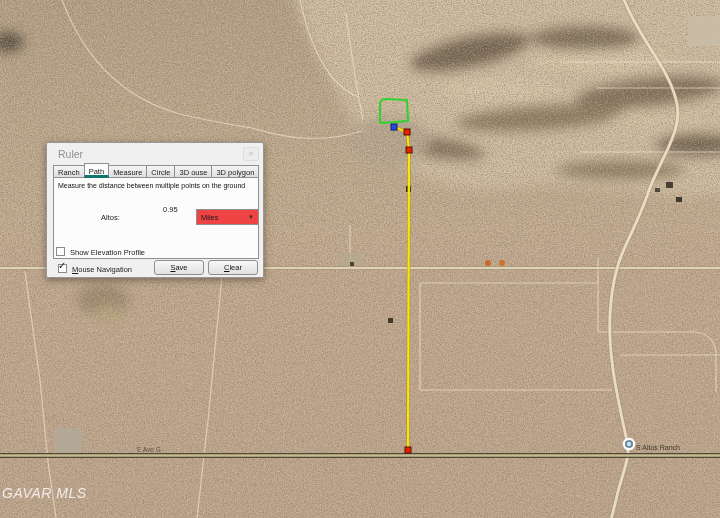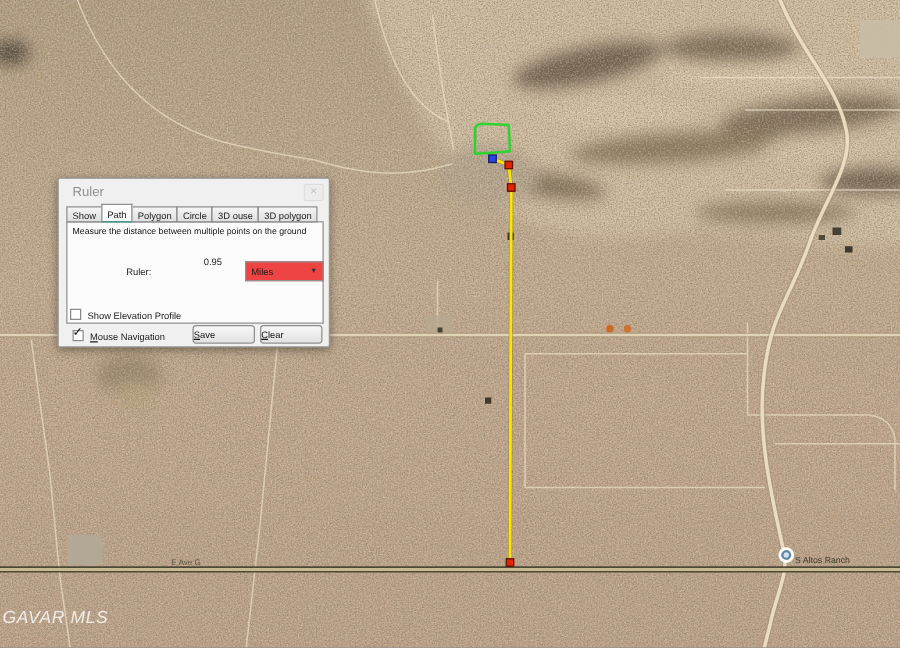--- a/index.html
+++ b/index.html
@@ -25,21 +25,21 @@
     color:#c2c2c2; font-size:7px; line-height:12px; text-align:center;
   }
   .tabstrip { position:absolute; left:6px; top:20px; height:15px; display:flex; align-items:flex-end; z-index:2; }
   .tab {
     box-sizing:border-box; height:13px; line-height:11px; padding:1px 4px 0 4px;
     background:linear-gradient(#f5f5f5,#dfdfdf); border:1px solid #8f8f8f;
     margin-left:-1px; white-space:nowrap; color:#222;
   }
   .tab:first-child { margin-left:0; }
   .tab.active {
-    height:15px; line-height:13px; background:#fcfcfc; border-bottom:1px solid #0f766e;
+    height:15px; line-height:13px; background:#fcfcfc; border-bottom:3px solid #0f766e;
     position:relative; z-index:3;
   }
   .content-box {
     position:absolute; left:6px; top:34px; width:206px; height:82px;
     background:#fcfcfc; border:1px solid #8f8f8f; box-sizing:border-box; z-index:1;
   }
   .dlg-desc { position:absolute; left:11px; top:39px; font-size:7px; color:#111; white-space:nowrap; z-index:4; }
   .dlg-length-label { position:absolute; left:54px; top:70px; z-index:4; }
   .dlg-length-value { position:absolute; left:116px; top:62px; width:30px; text-align:left; z-index:4; }
   .combo {
@@ -53,21 +53,21 @@
     border:1px solid #8a8a8a; box-sizing:border-box; z-index:4;
   }
   .cb-elev { left:9px; top:104px; }
   .lbl-elev { position:absolute; left:23px; top:105px; z-index:4; }
   .cb-mn { left:11px; top:121px; }
   .check-glyph { position:absolute; left:11px; top:117px; font-size:10px; color:#111; z-index:5; }
   .lbl-mn { position:absolute; left:25px; top:122px; z-index:4; }
   .btn {
     position:absolute; top:117px; width:50px; height:15px; box-sizing:border-box;
     background:linear-gradient(#f8f8f8,#e1e1e1); border:1px solid #8e8e8e;
-    border-radius:3px; line-height:13px; z-index:4; color:#111;
+    border-radius:3px; text-align:center; line-height:13px; z-index:4; color:#111;
   }
   .btn-save { left:107px; }
   .btn-clear { left:161px; }
   .u { text-decoration:underline; }
 
   
   .watermark {
     position:absolute; left:2px; top:485px; font-size:14px; letter-spacing:.5px;
     color:rgba(255,255,255,.8); z-index:6;font-style:italic;
   }
@@ -200,33 +200,33 @@
     <text x="636" y="450" font-size="7" fill="#3a382a">S Altos Ranch</text>
   </svg>
 
   <div class="ruler-dialog">
     <div class="dlg-titlebar">
       <span class="dlg-title">Ruler</span>
       <span class="dlg-close">✕</span>
     </div>
 
     <div class="tabstrip">
-      <div class="tab"><span>Show</span></div>
+      <div class="tab"><span>Ranch</span></div>
       <div class="tab active"><span>Path</span></div>
-      <div class="tab"><span>Polygon</span></div>
+      <div class="tab"><span>Measure</span></div>
       <div class="tab"><span>Circle</span></div>
       <div class="tab"><span>3D ouse</span></div>
       <div class="tab"><span>3D polygon</span></div>
     </div>
 
     <div class="content-box"></div>
 
     <div class="dlg-desc">Measure the distance between multiple points on the ground</div>
 
-    <div class="dlg-length-label">Ruler:</div>
+    <div class="dlg-length-label">Altos:</div>
     <div class="dlg-length-value">0.95</div>
 
     <div class="combo">
       <span class="combo-text">Miles</span>
       <span class="combo-arrow">▼</span>
     </div>
 
     <div class="checkbox cb-elev"></div>
     <div class="lbl-elev">Show Elevation Profile</div>
 

